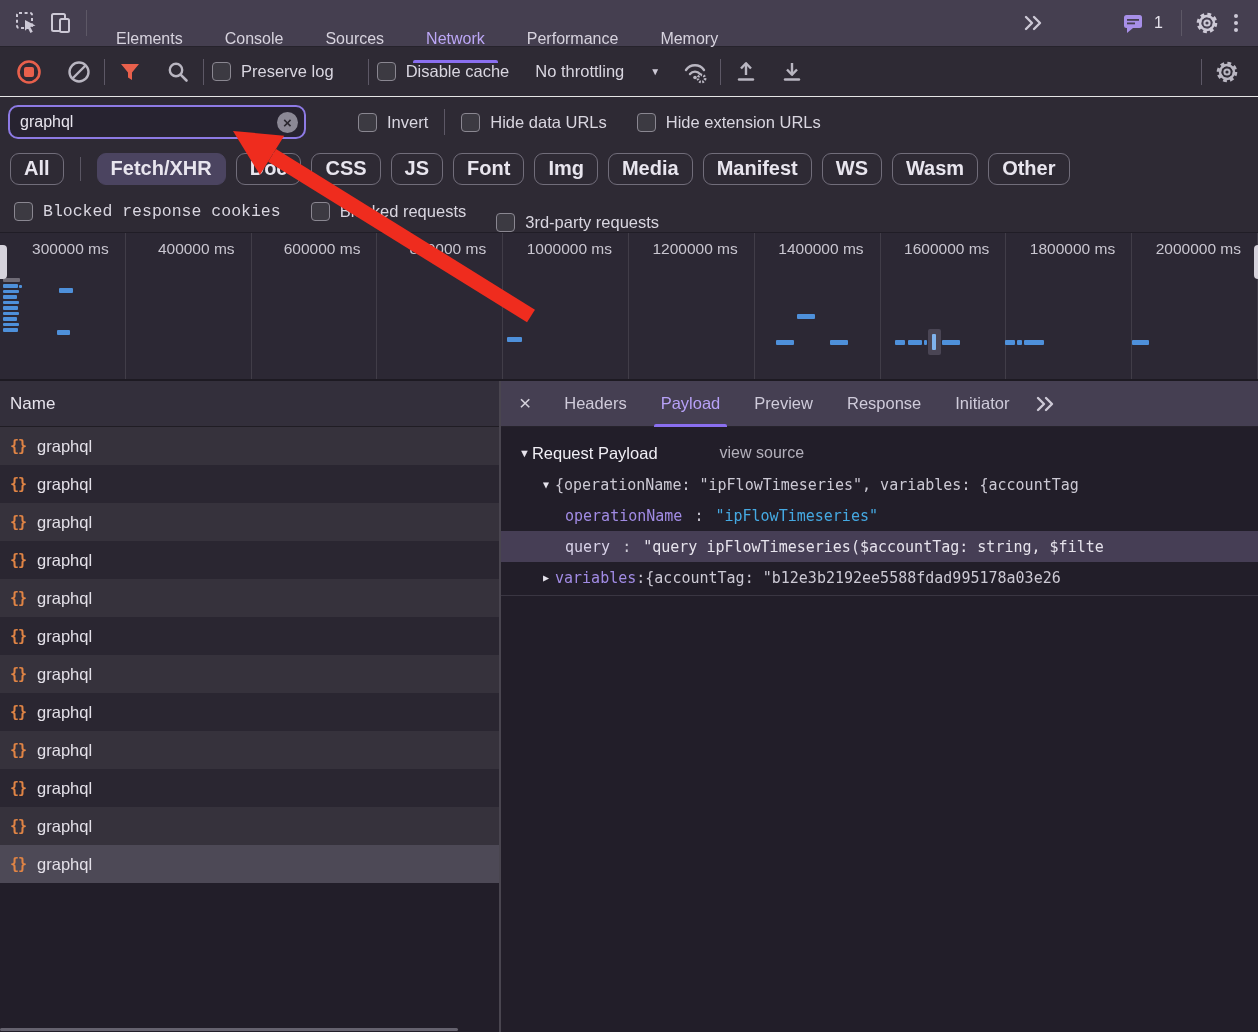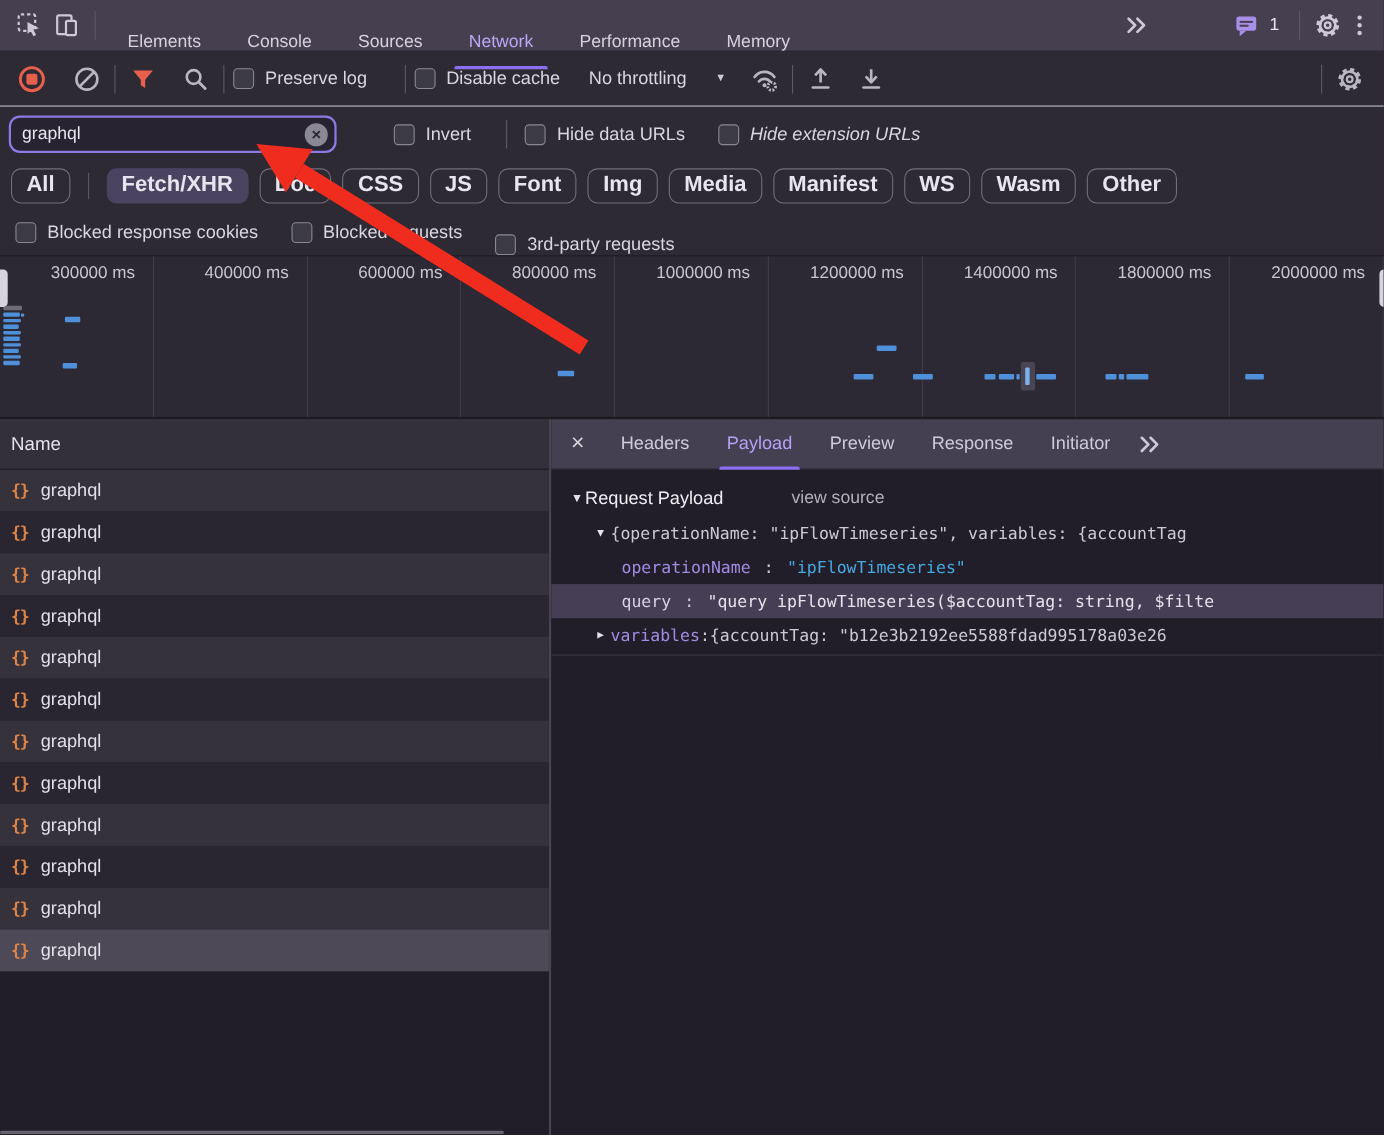--- a/index.html
+++ b/index.html
@@ -246,30 +246,30 @@
         <circle cx="13" cy="13" r="2.6" fill="none" stroke="#b9b6c1" stroke-width="2"></circle>
       </svg>
     </span>
   </div>
 
   <div class="filterrow">
     <div class="filterbox">
       <input type="text" value="graphql" style="">
       <span class="clearbtn">×</span>
     </div>
-    <span class="cb-group" style="margin-left:24px;margin-right:16px;padding-left:28px;">
+    <span class="cb-group" style="margin-left:24px;margin-right:0;padding-left:28px;">
       <span class="cb"></span>
       <span class="cb-label">Invert</span>
     </span>
     <span class="vdiv" style="margin:0 16px;"></span>
     <span class="cb-group" style="margin-right:0;">
       <span class="cb"></span>
       <span class="cb-label">Hide data URLs</span>
     </span>
-    <span class="cb-group" style="margin-left:30px;margin-right:4px;font-style:italic;">
+    <span class="cb-group" style="margin-left:30px;margin-right:4px;">
       <span class="cb"></span>
       <span class="cb-label">Hide extension URLs</span>
     </span>
   </div>
 
   <div class="chipsrow" id="chips-row">
       <div class="chip">All</div>
       <span class="vdiv-sm"></span>
       <div class="chip selected">Fetch/XHR</div>
       <div class="chip">Doc</div>
@@ -278,21 +278,21 @@
       <div class="chip">Font</div>
       <div class="chip">Img</div>
       <div class="chip">Media</div>
       <div class="chip">Manifest</div>
       <div class="chip">WS</div>
       <div class="chip">Wasm</div>
       <div class="chip">Other</div>
     </div>
 
   <div class="blockedrow" id="blocked-row">
-      <span class="cb-group" style="margin-right: 0px;">
+      <span class="cb-group" style="margin-right: 0px; font-family: Liberation Mono, monospace;">
         <span class="cb"></span>
         <span class="cb-label">Blocked response cookies</span>
       </span>
       <span class="cb-group" style="margin-right: 0px;">
         <span class="cb"></span>
         <span class="cb-label">Blocked requests</span>
       </span>
       <span class="cb-group" style="margin-right: 0px; margin-top: 22px;">
         <span class="cb"></span>
         <span class="cb-label">3rd-party requests</span>
@@ -301,20 +301,21 @@
 
   <div class="overview">
     <div class="ov-cols" id="ov-cols">
         <div class="ov-col">300000 ms</div>
         <div class="ov-col">400000 ms</div>
         <div class="ov-col">600000 ms</div>
         <div class="ov-col">800000 ms</div>
         <div class="ov-col">1000000 ms</div>
         <div class="ov-col">1200000 ms</div>
         <div class="ov-col">1400000 ms</div>
+        <div class="ov-col">1600000 ms</div>
         <div class="ov-col">1800000 ms</div>
         <div class="ov-col">2000000 ms</div>
       </div>
     <div id="ov-bars">
         <div class="ov-bar" style="left: 3px; top: 45px; width: 17px; height: 4px; background: rgb(111, 107, 118);"></div>
         <div class="ov-bar" style="left: 3px; top: 51px; width: 15px; height: 3.5px; background: rgb(78, 144, 218);"></div>
         <div class="ov-bar" style="left: 19px; top: 52px; width: 3px; height: 3px; background: rgb(78, 144, 218);"></div>
         <div class="ov-bar" style="left: 3px; top: 56.5px; width: 16px; height: 3.5px; background: rgb(78, 144, 218);"></div>
         <div class="ov-bar" style="left: 3px; top: 62px; width: 14px; height: 3.5px; background: rgb(78, 144, 218);"></div>
         <div class="ov-bar" style="left: 3px; top: 67.5px; width: 16px; height: 3.5px; background: rgb(78, 144, 218);"></div>

